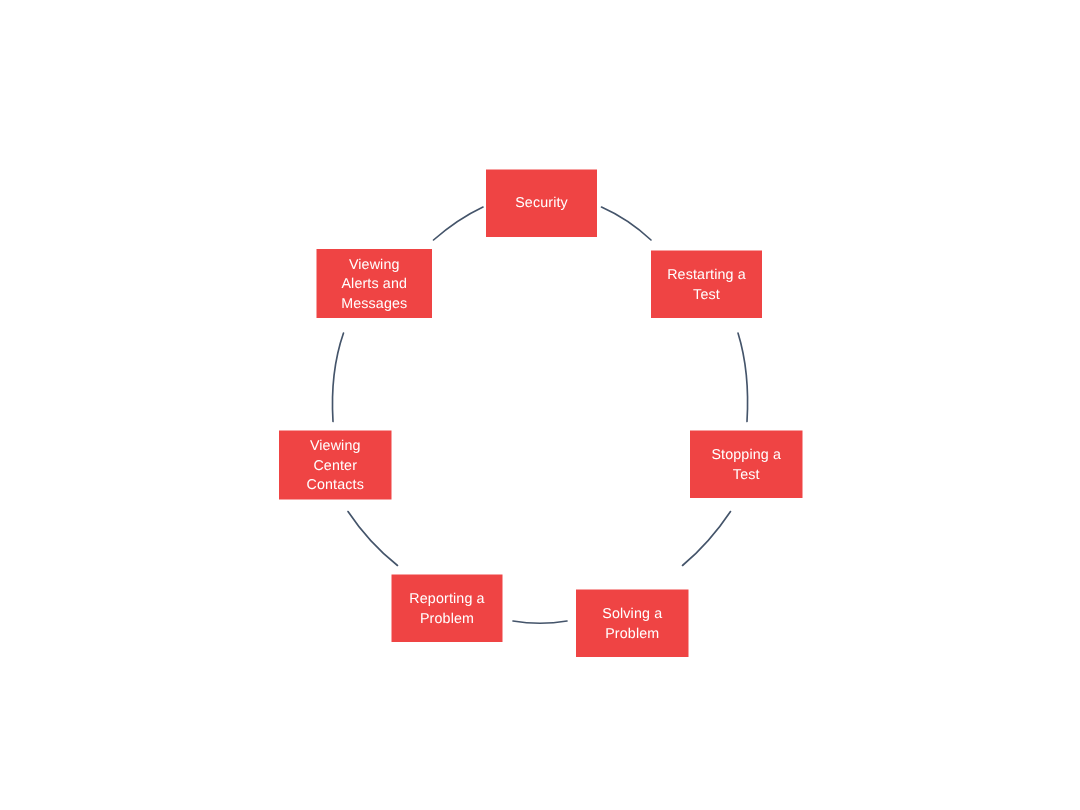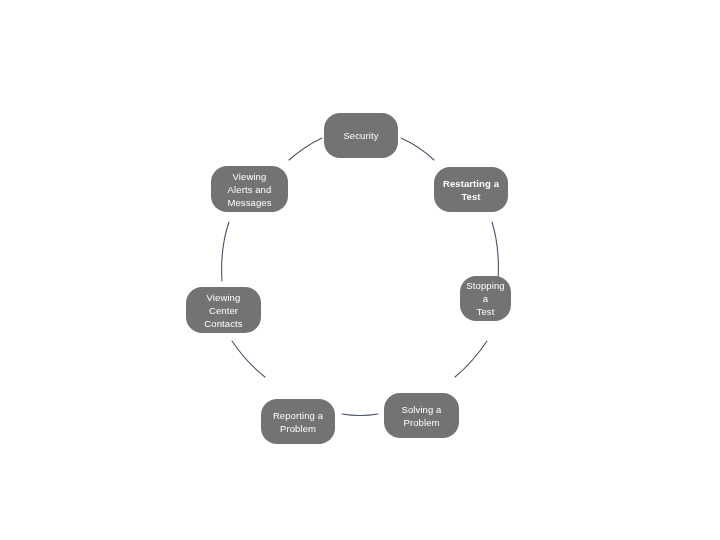--- a/index.html
+++ b/index.html
@@ -19,46 +19,46 @@
   }
   #arcs {
     position: absolute;
     left: 0;
     top: 0;
     width: 720px;
     height: 540px;
   }
   .node {
     position: absolute;
-    background: #737373;
-    border-radius: 16px;
+    background: #ef4444;
+    border-radius: 0;
     color: #ffffff;
     display: flex;
     align-items: center;
     justify-content: center;
     text-align: center;
     box-sizing: border-box;
     padding: 2px 4px;
   }
   .node-label {
     font-size: 9.5px;
     line-height: 13px;
     letter-spacing: 0.1px;
     color: #ffffff;
     white-space: pre-line;
     display: block;
     width: 100%;
   }
   
   .n-security            { left: 324px; top: 113px; width: 74px;  height: 45px; }
   .n-viewing-alerts      { left: 211px; top: 166px; width: 77px;  height: 46px; }
-  .n-restarting-test     { left: 434px; top: 167px; width: 74px;  height: 45px; font-weight: bold; }
+  .n-restarting-test     { left: 434px; top: 167px; width: 74px;  height: 45px; }
   .n-viewing-contacts    { left: 186px; top: 287px; width: 75px;  height: 46px; }
-  .n-stopping-test       { left: 460px; top: 276px; width: 51px;  height: 45px; }
-  .n-reporting-problem   { left: 261px; top: 383px; width: 74px;  height: 45px; margin-top: 16px; }
+  .n-stopping-test       { left: 460px; top: 287px; width: 75px;  height: 45px; }
+  .n-reporting-problem   { left: 261px; top: 383px; width: 74px;  height: 45px; }
   .n-solving-problem     { left: 384px; top: 393px; width: 75px;  height: 45px; }
 </style>
 </head>
 <body>
 
 <div id="canvas">
 
   <svg id="arcs" viewBox="0 0 720 540" width="720" height="540" aria-hidden="true">
     <g fill="none" stroke="#44546A" stroke-width="1.1" stroke-linecap="round">
 

